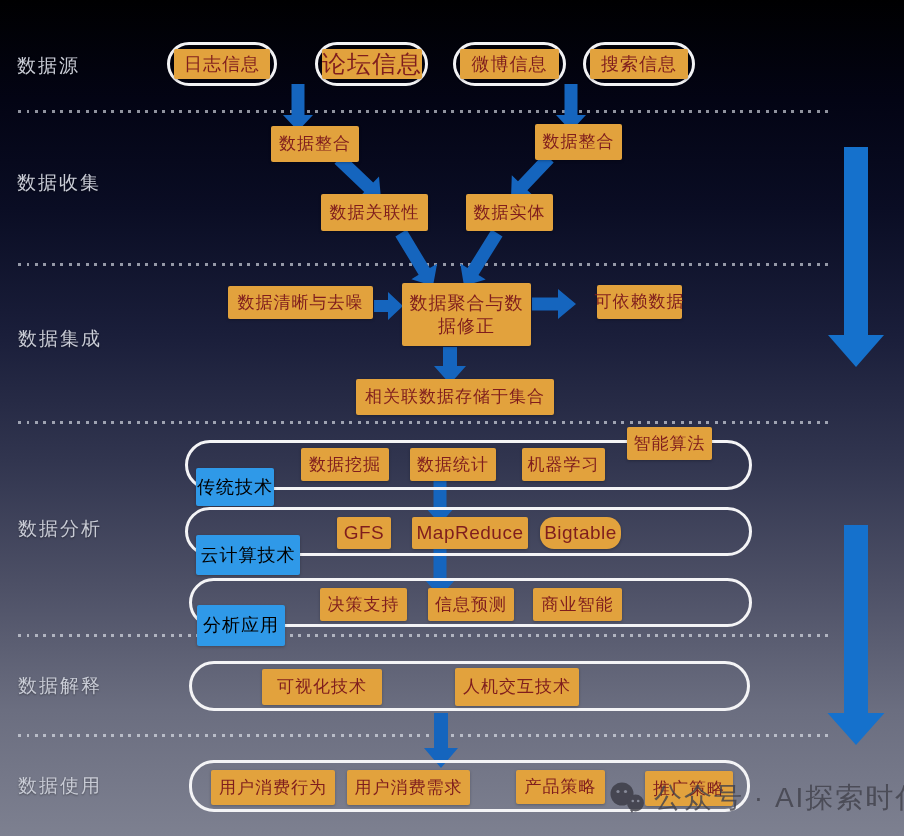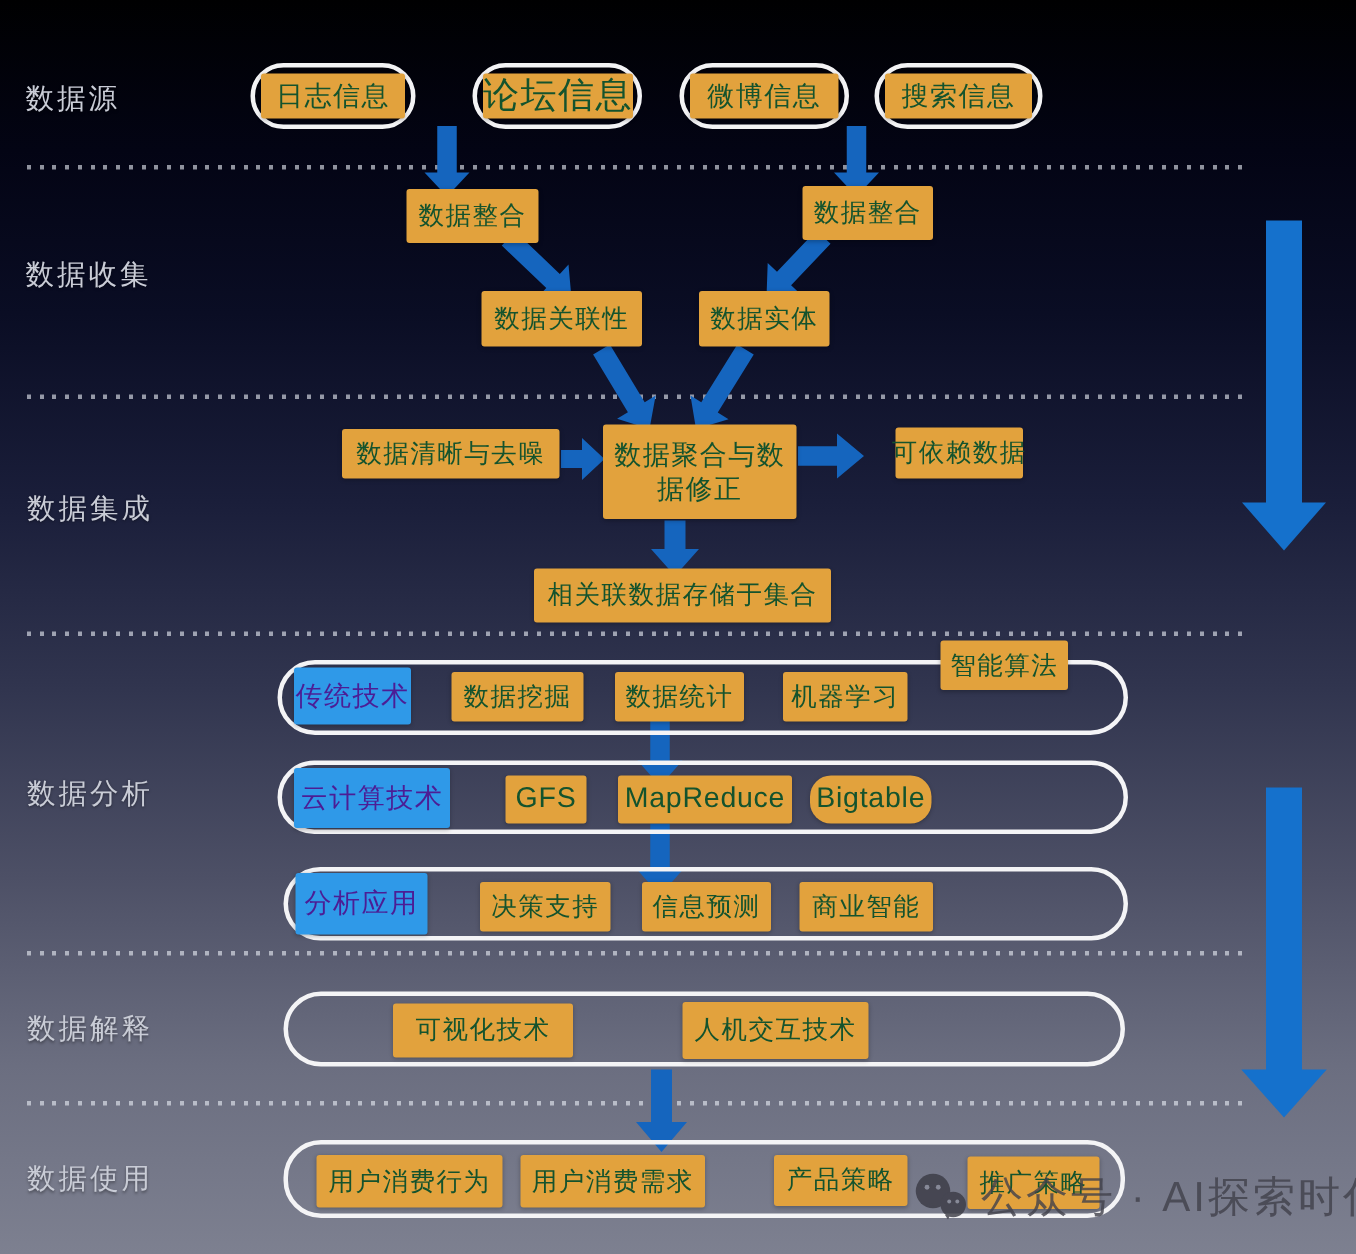--- a/index.html
+++ b/index.html
@@ -14,25 +14,25 @@
     position:absolute;color:#C9CCD6;font-size:19px;letter-spacing:2px;
     text-shadow:0 1px 2px rgba(0,0,0,.4);white-space:nowrap;
   }
   .dotline{
     position:absolute;left:18px;width:812px;height:3px;
     background-image:repeating-linear-gradient(90deg,
       rgba(230,234,242,.62) 0 2.6px, transparent 2.6px 8.5px);
   }
   .box{
     position:absolute;display:flex;align-items:center;justify-content:center;
-    background:#E2A23D;color:#14532d;font-size:17px;border-radius:2px;
+    background:#E2A23D;color:#7f1d1d;font-size:17px;border-radius:2px;
     text-align:center;line-height:1.25;letter-spacing:1px;white-space:nowrap;
     box-shadow:0 1px 3px rgba(0,0,0,.25);
   }
-  .box.blue{background:#2F99E8;color:#4c1d95;}
+  .box.blue{background:#2F99E8;color:#000000;margin-top:23px;}
   .box.latin{letter-spacing:.5px;font-size:19px;}
   .box.wrap2{white-space:normal;font-size:18px;}
   .capsule{
     position:absolute;border:3px solid #F3F3F5;border-radius:24px;padding:4px;
     box-sizing:border-box;display:flex;
   }
   .capsule .box{position:static;flex:1;}
   .tray{
     position:absolute;border:3px solid #F4F4F6;border-radius:25px;
     box-sizing:border-box;background:transparent;

